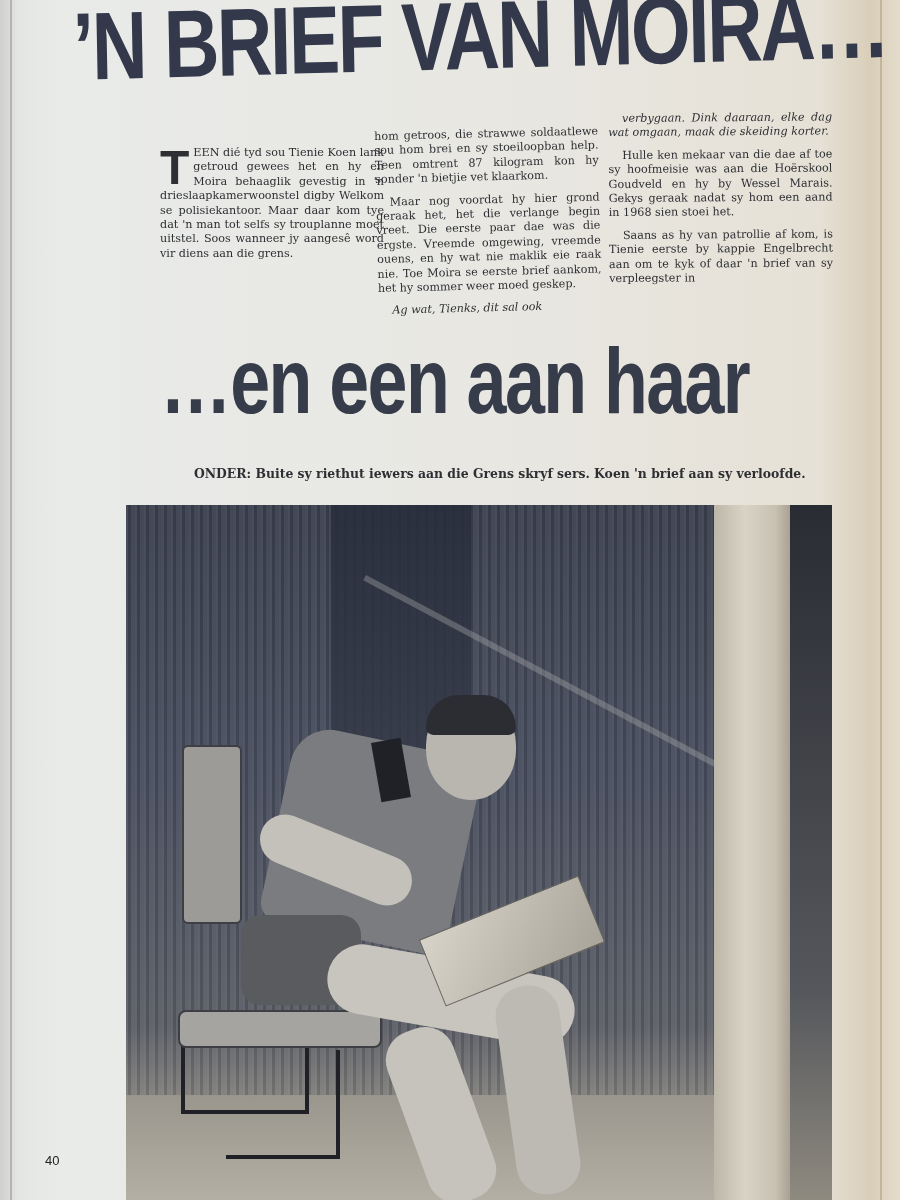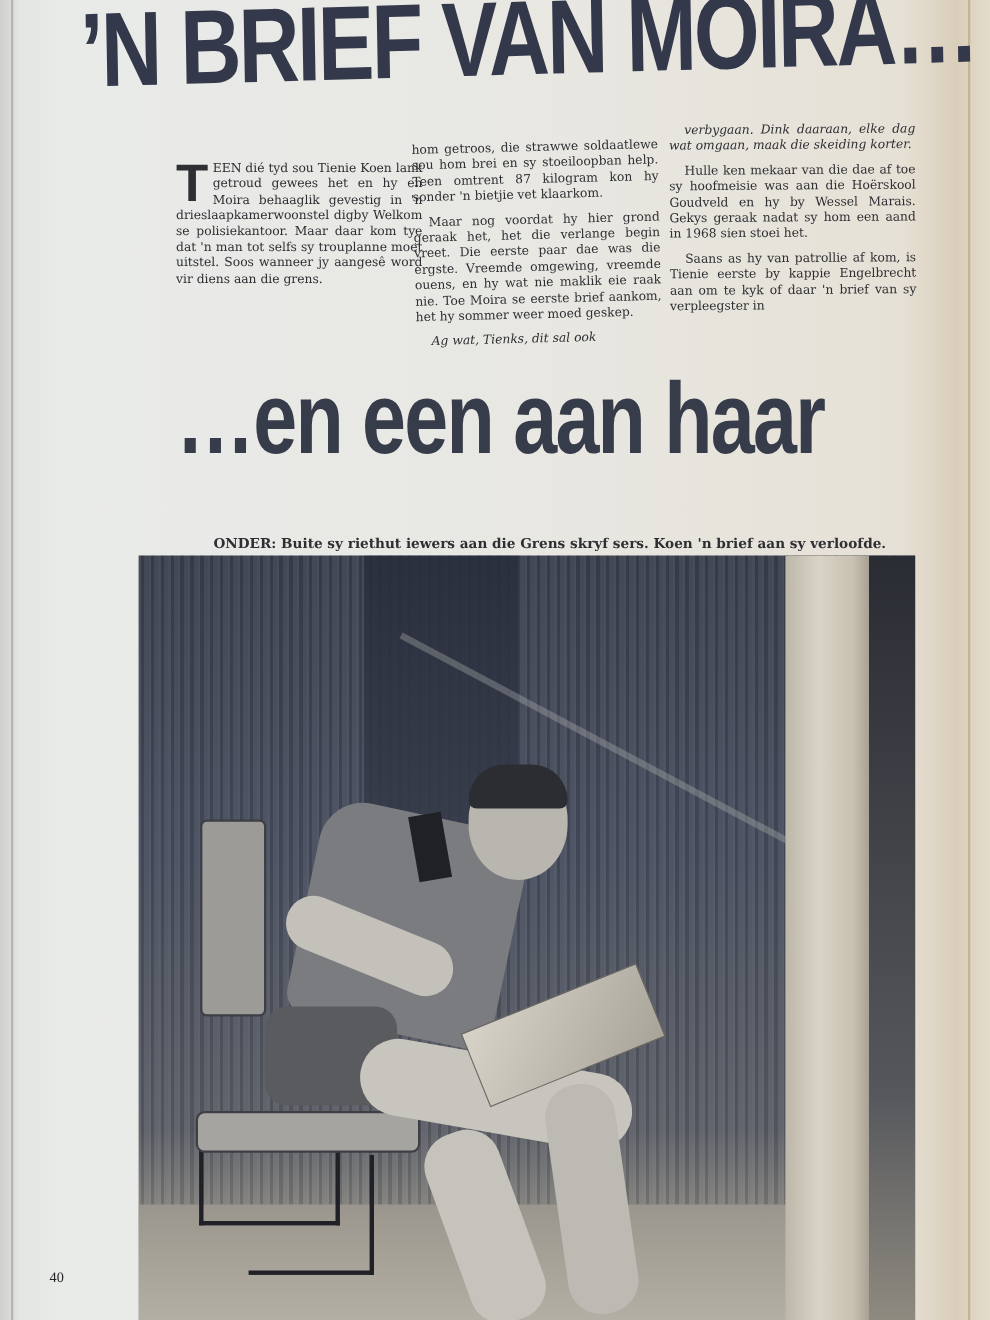--- a/index.html
+++ b/index.html
@@ -38,21 +38,21 @@
 
   .headline-bottom {
     position: absolute; left: 160px; top: 326px; width: 700px;
     font-family: "Liberation Sans", sans-serif; font-weight: 700;
     font-size: 92px; line-height: 110px; letter-spacing: -2px;
     color: #373c4a; white-space: nowrap;
     transform: scaleX(0.78); transform-origin: left top;
   }
 
   .caption {
-    position: absolute; left: 194px; top: 486px; width: 620px;
+    position: absolute; left: 194px; top: 466px; width: 620px;
     font-family: "DejaVu Serif", serif; font-weight: 700; font-size: 12.4px; color: #2e2f33;
     white-space: nowrap;
   }
 
   .photo {
     position: absolute; left: 126px; top: 505px; width: 706px; height: 695px;
     background:
       repeating-linear-gradient(90deg, rgba(255,255,255,.05) 0 2px, rgba(0,0,0,.12) 2px 5px, rgba(255,255,255,.03) 5px 9px),
       linear-gradient(180deg, #3c4250 0%, #4a5060 40%, #5d6068 75%, #8c8a84 88%, #a39f96 100%);
     overflow: hidden;
@@ -103,21 +103,21 @@
   .photo .leg2 { position: absolute; left: 380px; top: 480px; width: 64px; height: 210px; background: #bdbab4; border-radius: 30px; transform: rotate(-8deg); }
   .photo .shin { position: absolute; left: 280px; top: 520px; width: 70px; height: 180px; background: #c6c3bc; border-radius: 30px; transform: rotate(-20deg); }
   .photo .paper {
     position: absolute; left: 300px; top: 400px; width: 170px; height: 70px;
     background: linear-gradient(135deg, #d7d3c9, #a9a49a); transform: rotate(-22deg);
     border: 1px solid #6a6860;
   }
 
   .page-number {
     position: absolute; left: 45px; top: 1153px;
-    font-family: Liberation Serif, serif; font-size: 13px; color: #222;
+    font-family: Liberation Sans, sans-serif; font-size: 13px; color: #222;
   }
 </style>
 </head>
 <body>
 
 <div class="binding"></div>
 <div class="page-edge"></div>
 
 <div class="headline-top">’N BRIEF VAN MOIRA…</div>
 

